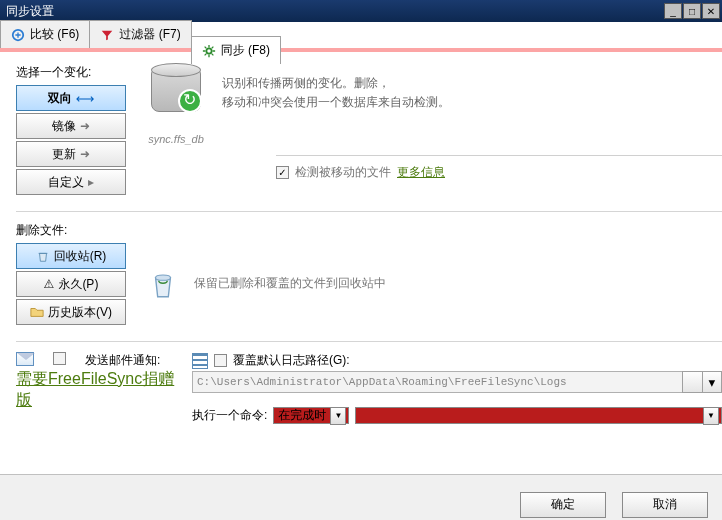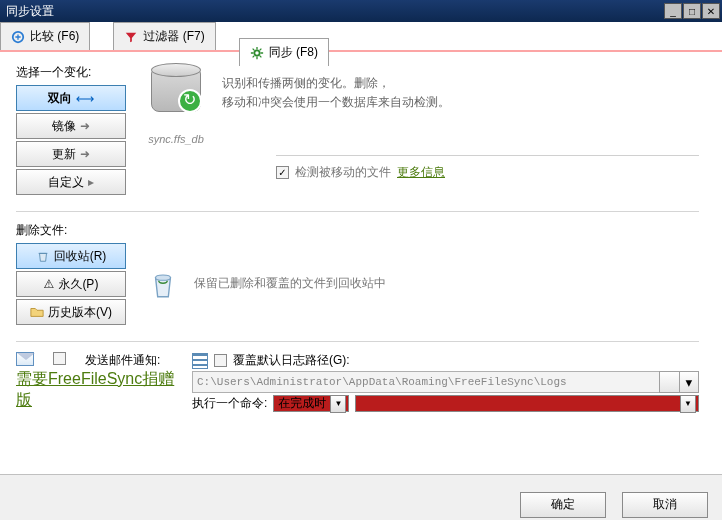--- a/index.html
+++ b/index.html
@@ -3,26 +3,26 @@
 <meta charset="utf-8">
 <style>
 * { box-sizing: border-box; margin: 0; padding: 0; font-family: "Microsoft YaHei", "SimSun", Arial, sans-serif; }
 body { background: #fff; width: 722px; height: 520px; overflow: hidden; font-size: 12px; }
 
 .titlebar { background: linear-gradient(#1a3a6e,#0d2850); height: 22px; color: #fff; display: flex; align-items: center; padding: 0 2px; }
 .titlebar-title { flex: 1; padding-left: 4px; font-size: 12px; }
 .win-btn { width: 18px; height: 16px; background: #c0c0c0; border: 1px solid #555; margin-left: 1px; display: flex; align-items: center; justify-content: center; font-size: 10px; color: #000; }
 .win-btn.close { background: #c0c0c0; }
 
-.tabstrip { height: 30px; border-bottom: 2px solid #fca5a5; display: flex; align-items: flex-end; background: #fff; gap: 24px; }
+.tabstrip { height: 30px; border-bottom: 4px solid #fca5a5; display: flex; align-items: flex-end; background: #fff; }
 .tab { display: flex; align-items: center; gap: 5px; padding: 5px 10px; border: 1px solid #a0a0a0; border-bottom: none; background: #f0f0f0; margin-right: -1px; position: relative; font-size: 12px; }
 .tab.active { background: #fff; top: 16px; border-top: 1px solid #a0a0a0; }
 .tab-icon { width: 14px; height: 14px; }
 
-.content { padding: 12px 23px 8px 16px; height: calc(520px - 22px - 30px - 46px); overflow: hidden; }
+.content { padding: 12px 0 8px 16px; height: calc(520px - 22px - 30px - 46px); overflow: hidden; }
 
 .section-label { font-size: 12px; margin-bottom: 4px; }
 .top-row { display: flex; gap: 20px; }
 .variant-col { width: 110px; }
 .opt-btn { display: flex; align-items: center; justify-content: center; gap: 4px; width: 100%; height: 26px; border: 1px solid #8a8a8a; background: linear-gradient(#fefefe,#e6e6e6); margin-bottom: 2px; font-size: 12px; }
 .opt-btn.sel { background: linear-gradient(#e0f0ff,#b8dcff); border-color: #3c7fb1; }
 
 .desc-col { flex: 1; padding-top: 4px; }
 .db-row { display: flex; gap: 16px; }
 .db-icon { width: 60px; text-align: center; }
@@ -52,21 +52,21 @@
 .mail-icon { width: 18px; height: 14px; background: linear-gradient(#fff,#dceaf7); border: 1px solid #6090c0; position: relative; }
 .mail-icon::after { content:""; position:absolute; left:0; right:0; top:0; border-left:9px solid transparent; border-right:9px solid transparent; border-top:7px solid #9ac; opacity:.6; }
 
 .log-col { flex: 1; }
 .log-head { display: flex; align-items: center; gap: 6px; margin-bottom: 2px; }
 .lines-icon { width: 16px; height: 16px; background: repeating-linear-gradient(#5b8bb5 0 2px, transparent 2px 5px); border:1px solid #5b8bb5; }
 .path-input { width: 100%; height: 22px; border: 1px solid #b0b0b0; background: #f3f3f3; color: #888; padding: 2px 4px; font-family: "Courier New", monospace; font-size: 11px; }
 .path-row { display:flex; }
 .path-btn { width: 22px; height:22px; border:1px solid #a0a0a0; background: linear-gradient(#fefefe,#e6e6e6); margin-left:-1px; }
 
-.cmd-row { display: flex; align-items: center; gap: 6px; margin-top: 2px; }
+.cmd-row { display: flex; align-items: center; gap: 6px; margin-top: 14px; }
 .select-box { height: 17px; border: 1px solid #888; background: #b91c1c; display: inline-flex; align-items: center; padding: 0 2px 0 4px; }
 .sel-btn { width: 16px; height: 18px; background: linear-gradient(#fefefe,#e0e0e0); border:1px solid #888; margin-left:4px; display:flex; align-items:center; justify-content:center; font-size:8px; }
 .cmd-input { flex: 1; }
 
 .footer { height: 60px; border-top: 1px solid #c0c0c0; background: #f0f0f0; display: flex; justify-content: flex-end; align-items: center; padding: 0 14px; gap: 16px; }
 .btn { width: 86px; height: 26px; border: 1px solid #8a8a8a; background: linear-gradient(#fefefe,#e4e4e4); font-size: 12px; }
 
 .gear-icon { width:14px; height:14px; }
 .arrow-bi { font-size: 13px; color: #0060c0; }
 .gray-txt { color:#777; }

